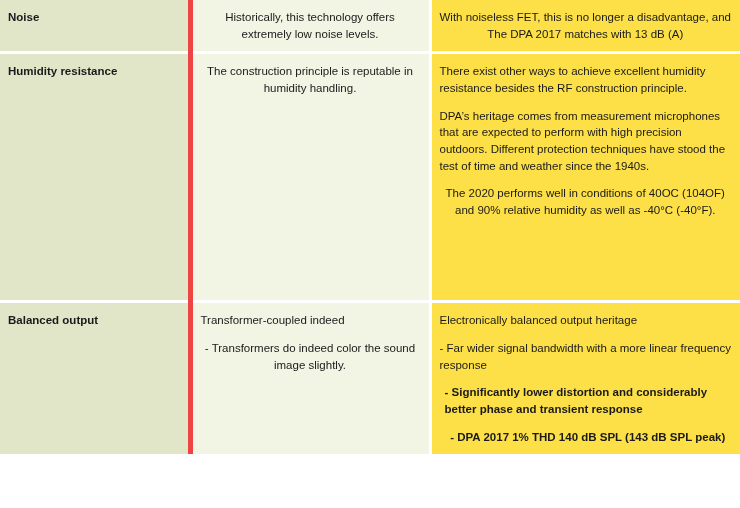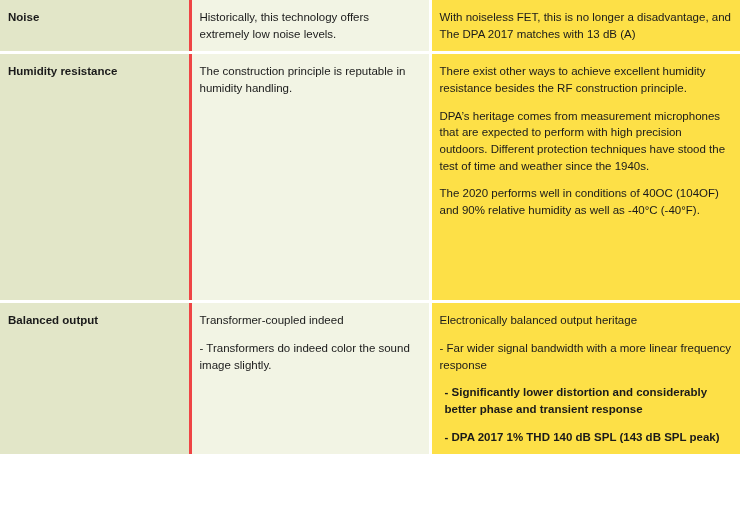--- a/index.html
+++ b/index.html
@@ -27,21 +27,21 @@
   }
   col.c1 { width: 190px; }
   col.c2 { width: 240px; }
   col.c3 { width: 310px; }
 
   
   .cell-label {
     background: #e2e6c8;
     font-weight: bold;
     color: #1c1c1c;
-    border-right: 3px solid #ef4444;
+    border-right: 5px solid #ef4444;
   }
   .cell-label.head {
     background: #eef0dd;
   }
   .cell-mid {
     background: #f2f4e4;
     border-right: 3px solid #ffffff;
   }
   .cell-mid.head {
     background: #eef0dd;
@@ -62,20 +62,21 @@
     font-size: 11.5px;
   }
   .head-row td.cell-label {
     font-weight: bold;
   }
   p {
     margin: 0 0 11px 0;
   }
   p:last-child {
     margin-bottom: 0;
+    text-align: center;
   }
   p.gap {
   }
   p.indent {
     padding-left: 5px;
     font-weight: bold;
   }
   .tall { height: 228px; }
 </style>
 </head>

